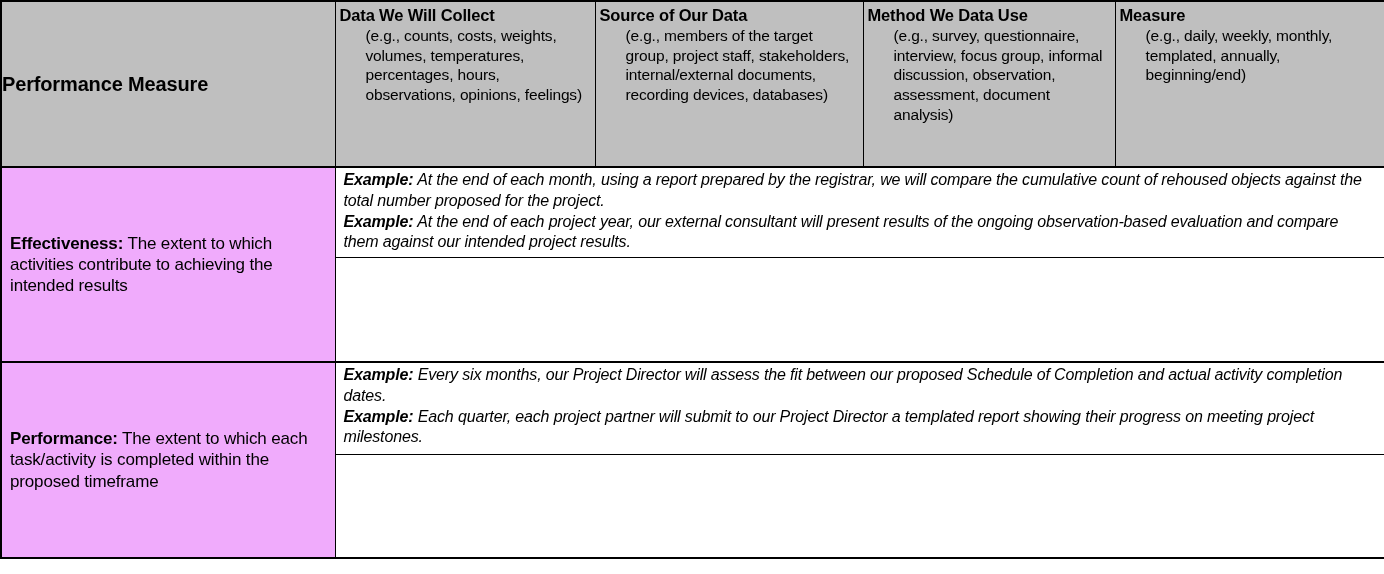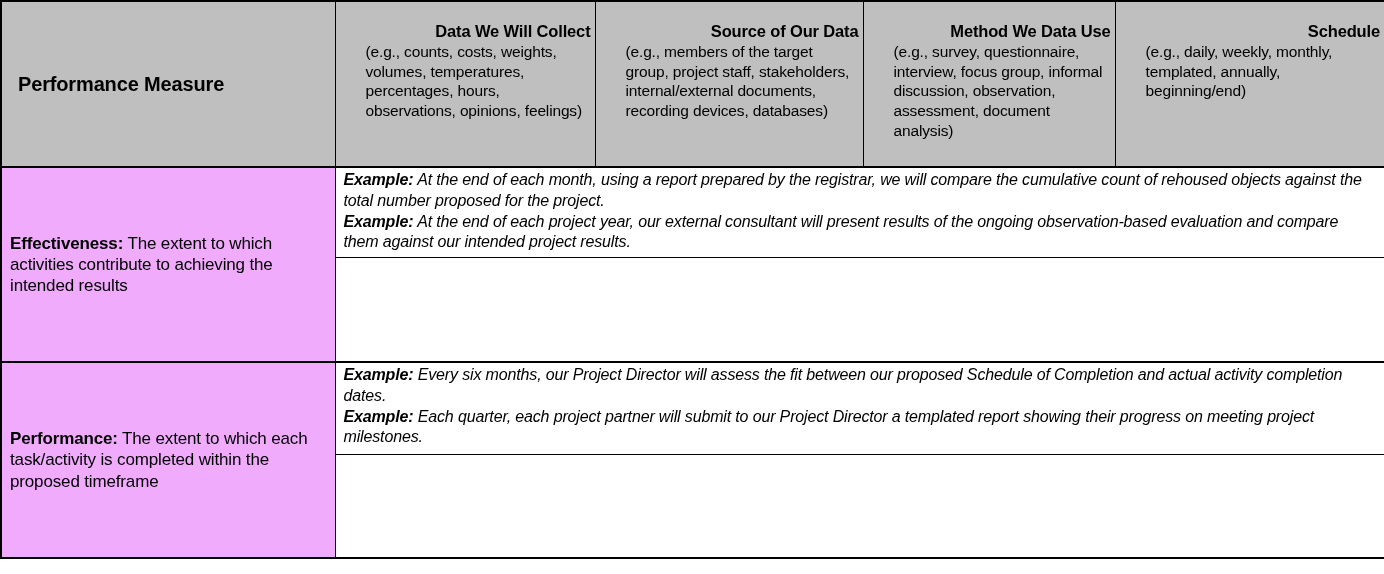--- a/index.html
+++ b/index.html
@@ -27,31 +27,31 @@
     padding: 0;
     overflow: hidden;
   }
   
   tr.header-row td {
     background: #bfbfbf;
     border-bottom: 2px solid #000000;
   }
   td.corner-cell {
     vertical-align: middle;
-    padding-left: 16px;
+    padding-left: 0;
   }
   .corner-title {
     font-weight: bold;
     font-size: 20px;
   }
   .ch-title {
     font-weight: bold;
     font-size: 16.5px;
-    text-align: right;
-    margin: 20px 4px 0 4px;
+    text-align: left;
+    margin: 4px 4px 0 4px;
     line-height: 1.2;
   }
   .ch-sub {
     font-size: 15.5px;
     text-align: left;
     padding: 0 6px 4px 6px;
     line-height: 1.28;
     margin-left: 24px;
   }
   
@@ -114,21 +114,21 @@
     </td>
     <td>
       <div class="ch-title">Source of Our Data</div>
       <div class="ch-sub">(e.g., members of the target group, project staff, stakeholders, internal/external documents, recording devices, databases)</div>
     </td>
     <td>
       <div class="ch-title">Method We Data Use</div>
       <div class="ch-sub">(e.g., survey, questionnaire, interview, focus group, informal discussion, observation, assessment, document analysis)</div>
     </td>
     <td>
-      <div class="ch-title">Schedule</div>
+      <div class="ch-title">Measure</div>
       <div class="ch-sub">(e.g., daily, weekly, monthly, templated, annually, beginning/end)</div>
     </td>
   </tr>
 
   <tr class="examples-row-1">
     <td class="label-cell" rowspan="2">
       <span class="measure-term">Effectiveness:</span><span> The extent to which activities contribute to achieving the intended results</span>
     </td>
     <td class="examples-cell" colspan="4">
       <p class="example-line"><span class="example-prefix">Example:</span><span> At the end of each month, using a report prepared by the registrar, we will compare the cumulative count of rehoused objects against the total number proposed for the project.</span></p>

